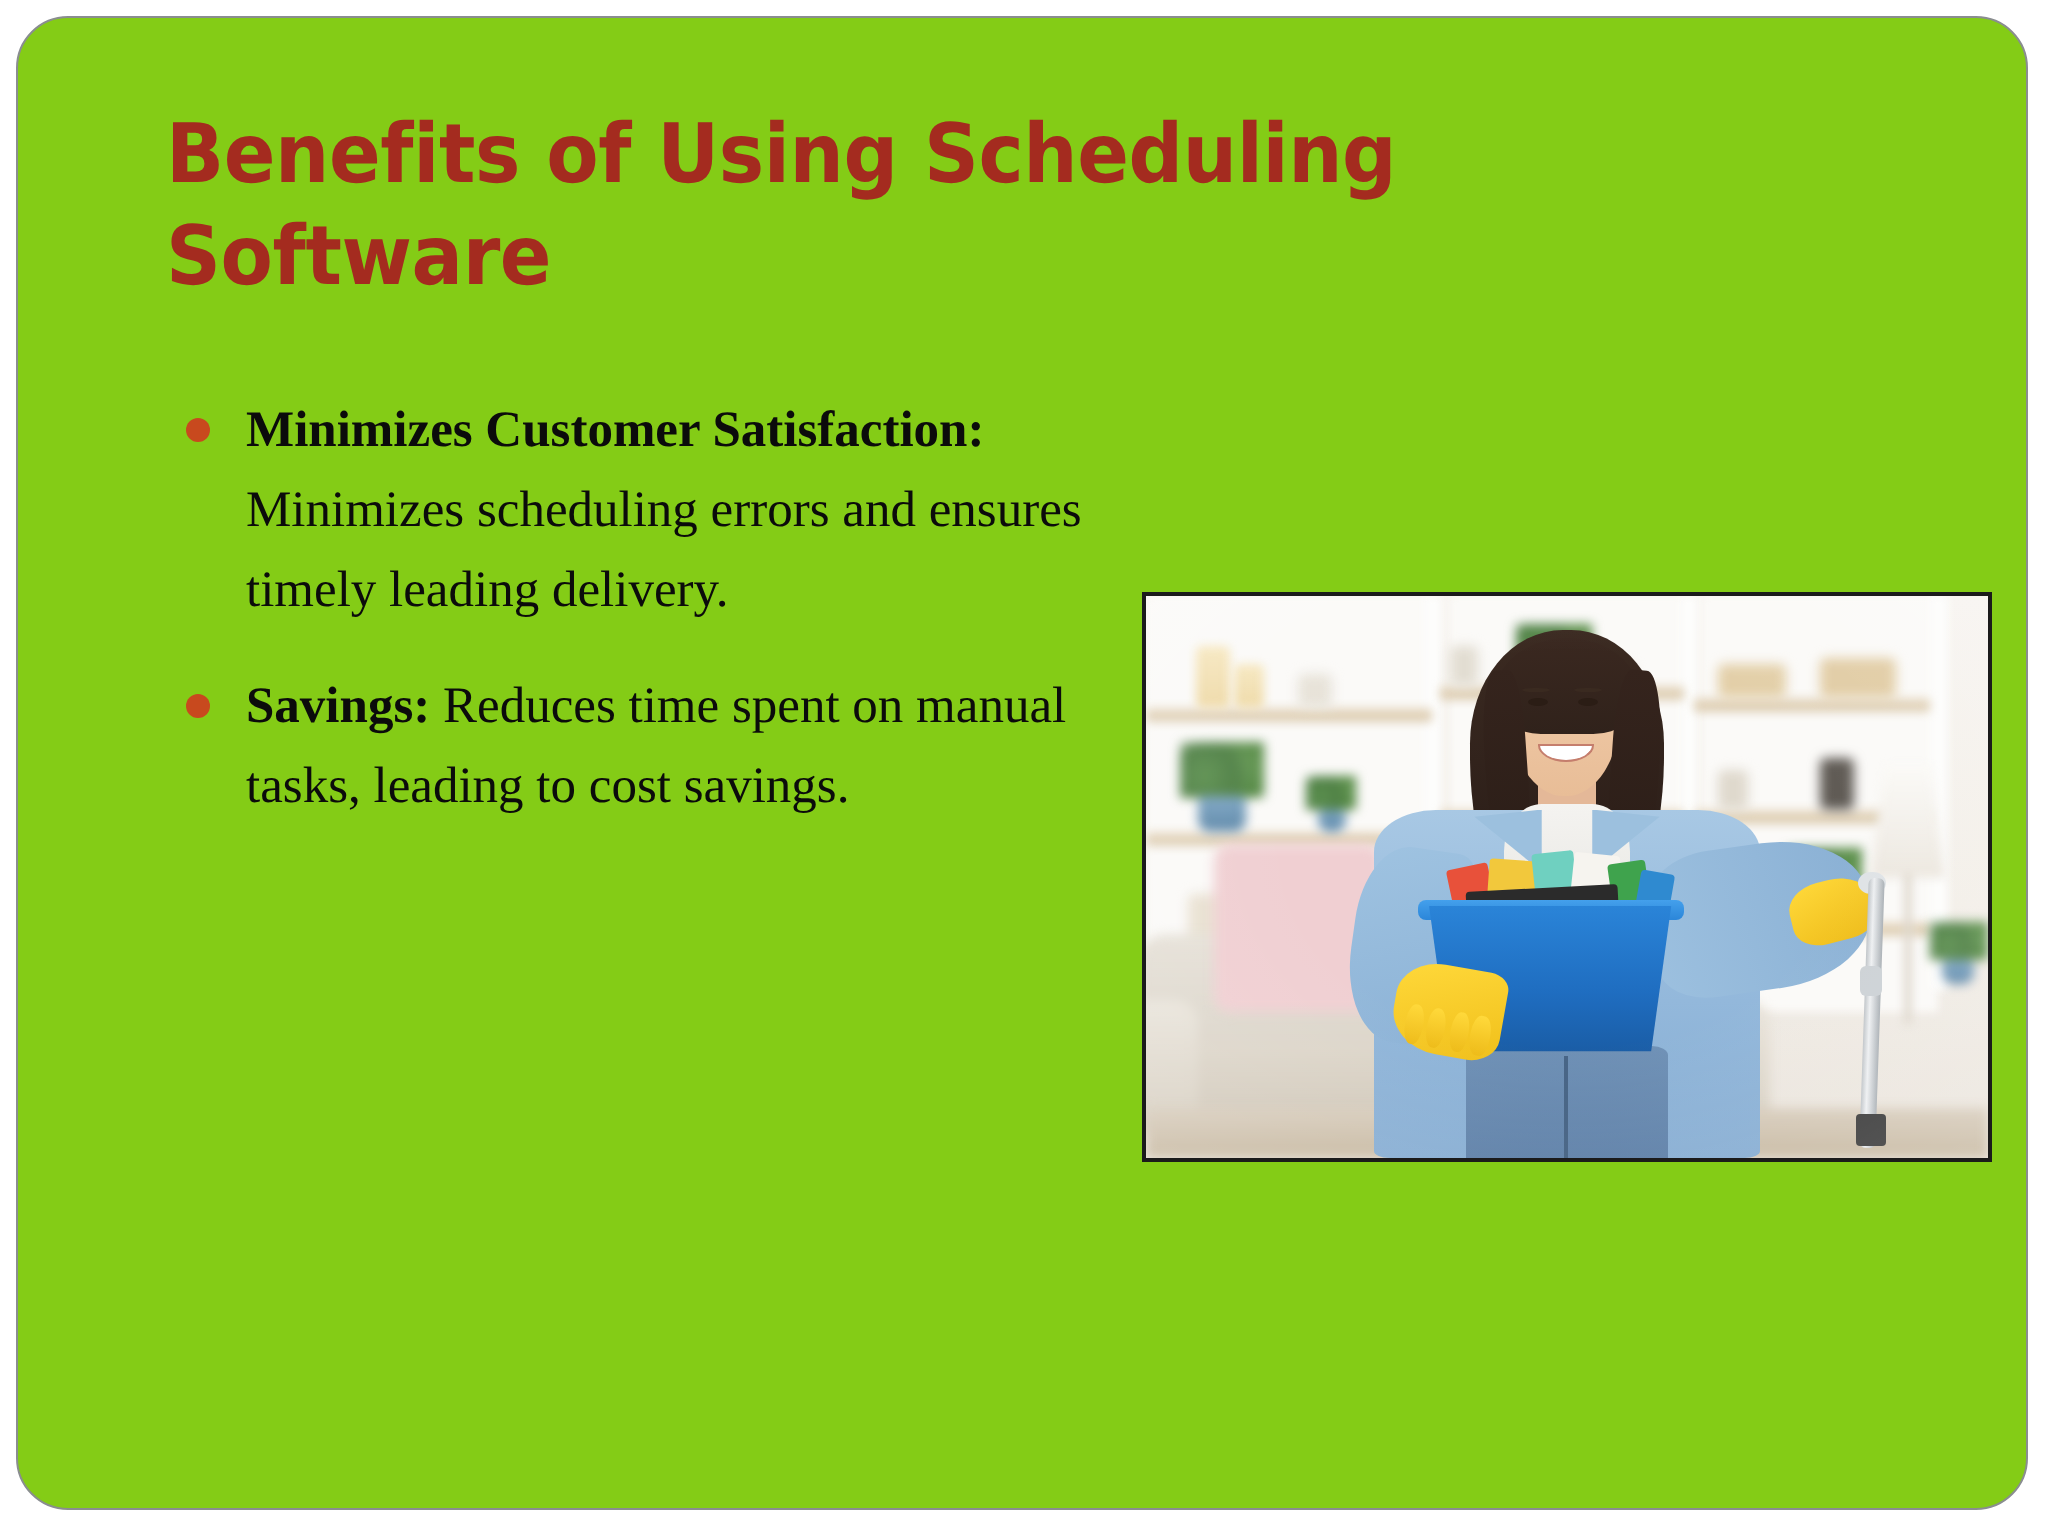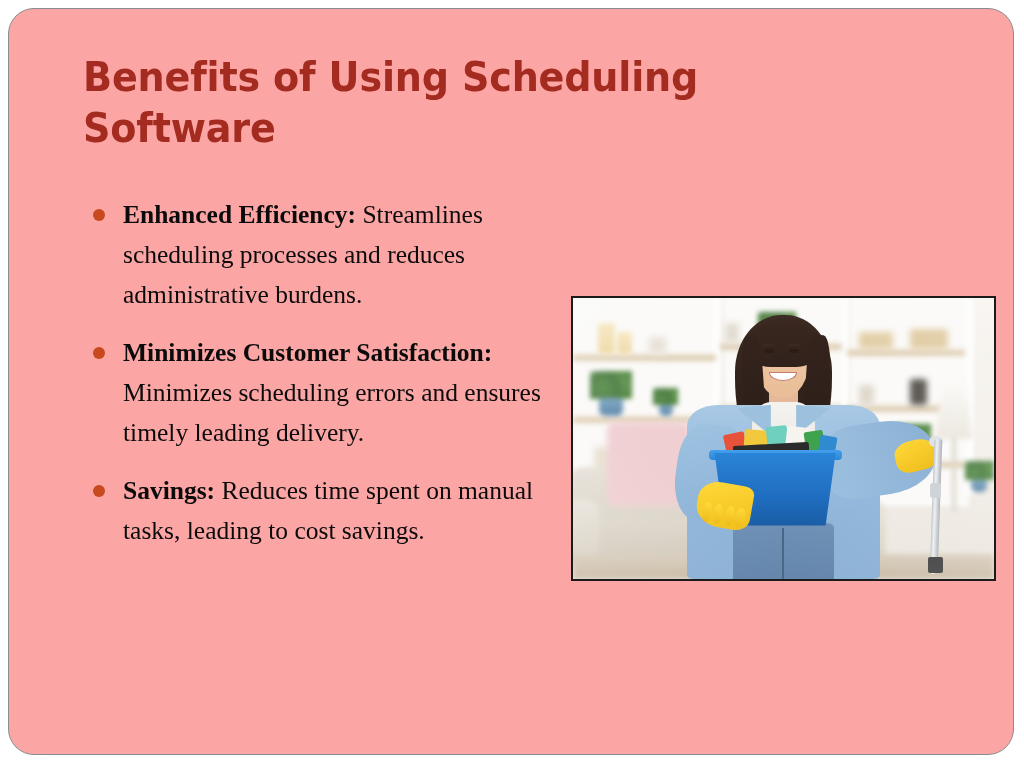--- a/index.html
+++ b/index.html
@@ -15,21 +15,21 @@
   }
 
   
   .slide {
     position: absolute;
     left: 8px;
     top: 8px;
     width: 1006px;
     height: 747px;
     box-sizing: border-box;
-    background: #fca5a5;
+    background: #84cc16;
     border: 1px solid #8a8d90;
     border-radius: 26px;
   }
 
   
   .title {
     position: absolute;
     left: 74px;
     top: 43px;
     width: 800px;
@@ -412,24 +412,20 @@
 </style>
 </head>
 <body>
 
 <div class="slide">
 
   <div class="title">Benefits of Using Scheduling Software</div>
 
   <div class="bullets">
 
-    <div class="bullet-item">
-      <span class="bullet-dot"></span>
-      <span class="lead">Enhanced Efficiency:</span><span class="rest"> Streamlines scheduling processes and reduces administrative burdens.</span>
-    </div>
 
     <div class="bullet-item">
       <span class="bullet-dot"></span>
       <span class="lead">Minimizes Customer Satisfaction:</span><span class="rest"> Minimizes scheduling errors and ensures timely leading delivery.</span>
     </div>
 
     <div class="bullet-item">
       <span class="bullet-dot"></span>
       <span class="lead"> Savings:</span><span class="rest"> Reduces time spent on manual tasks, leading to cost savings.</span>
     </div>

